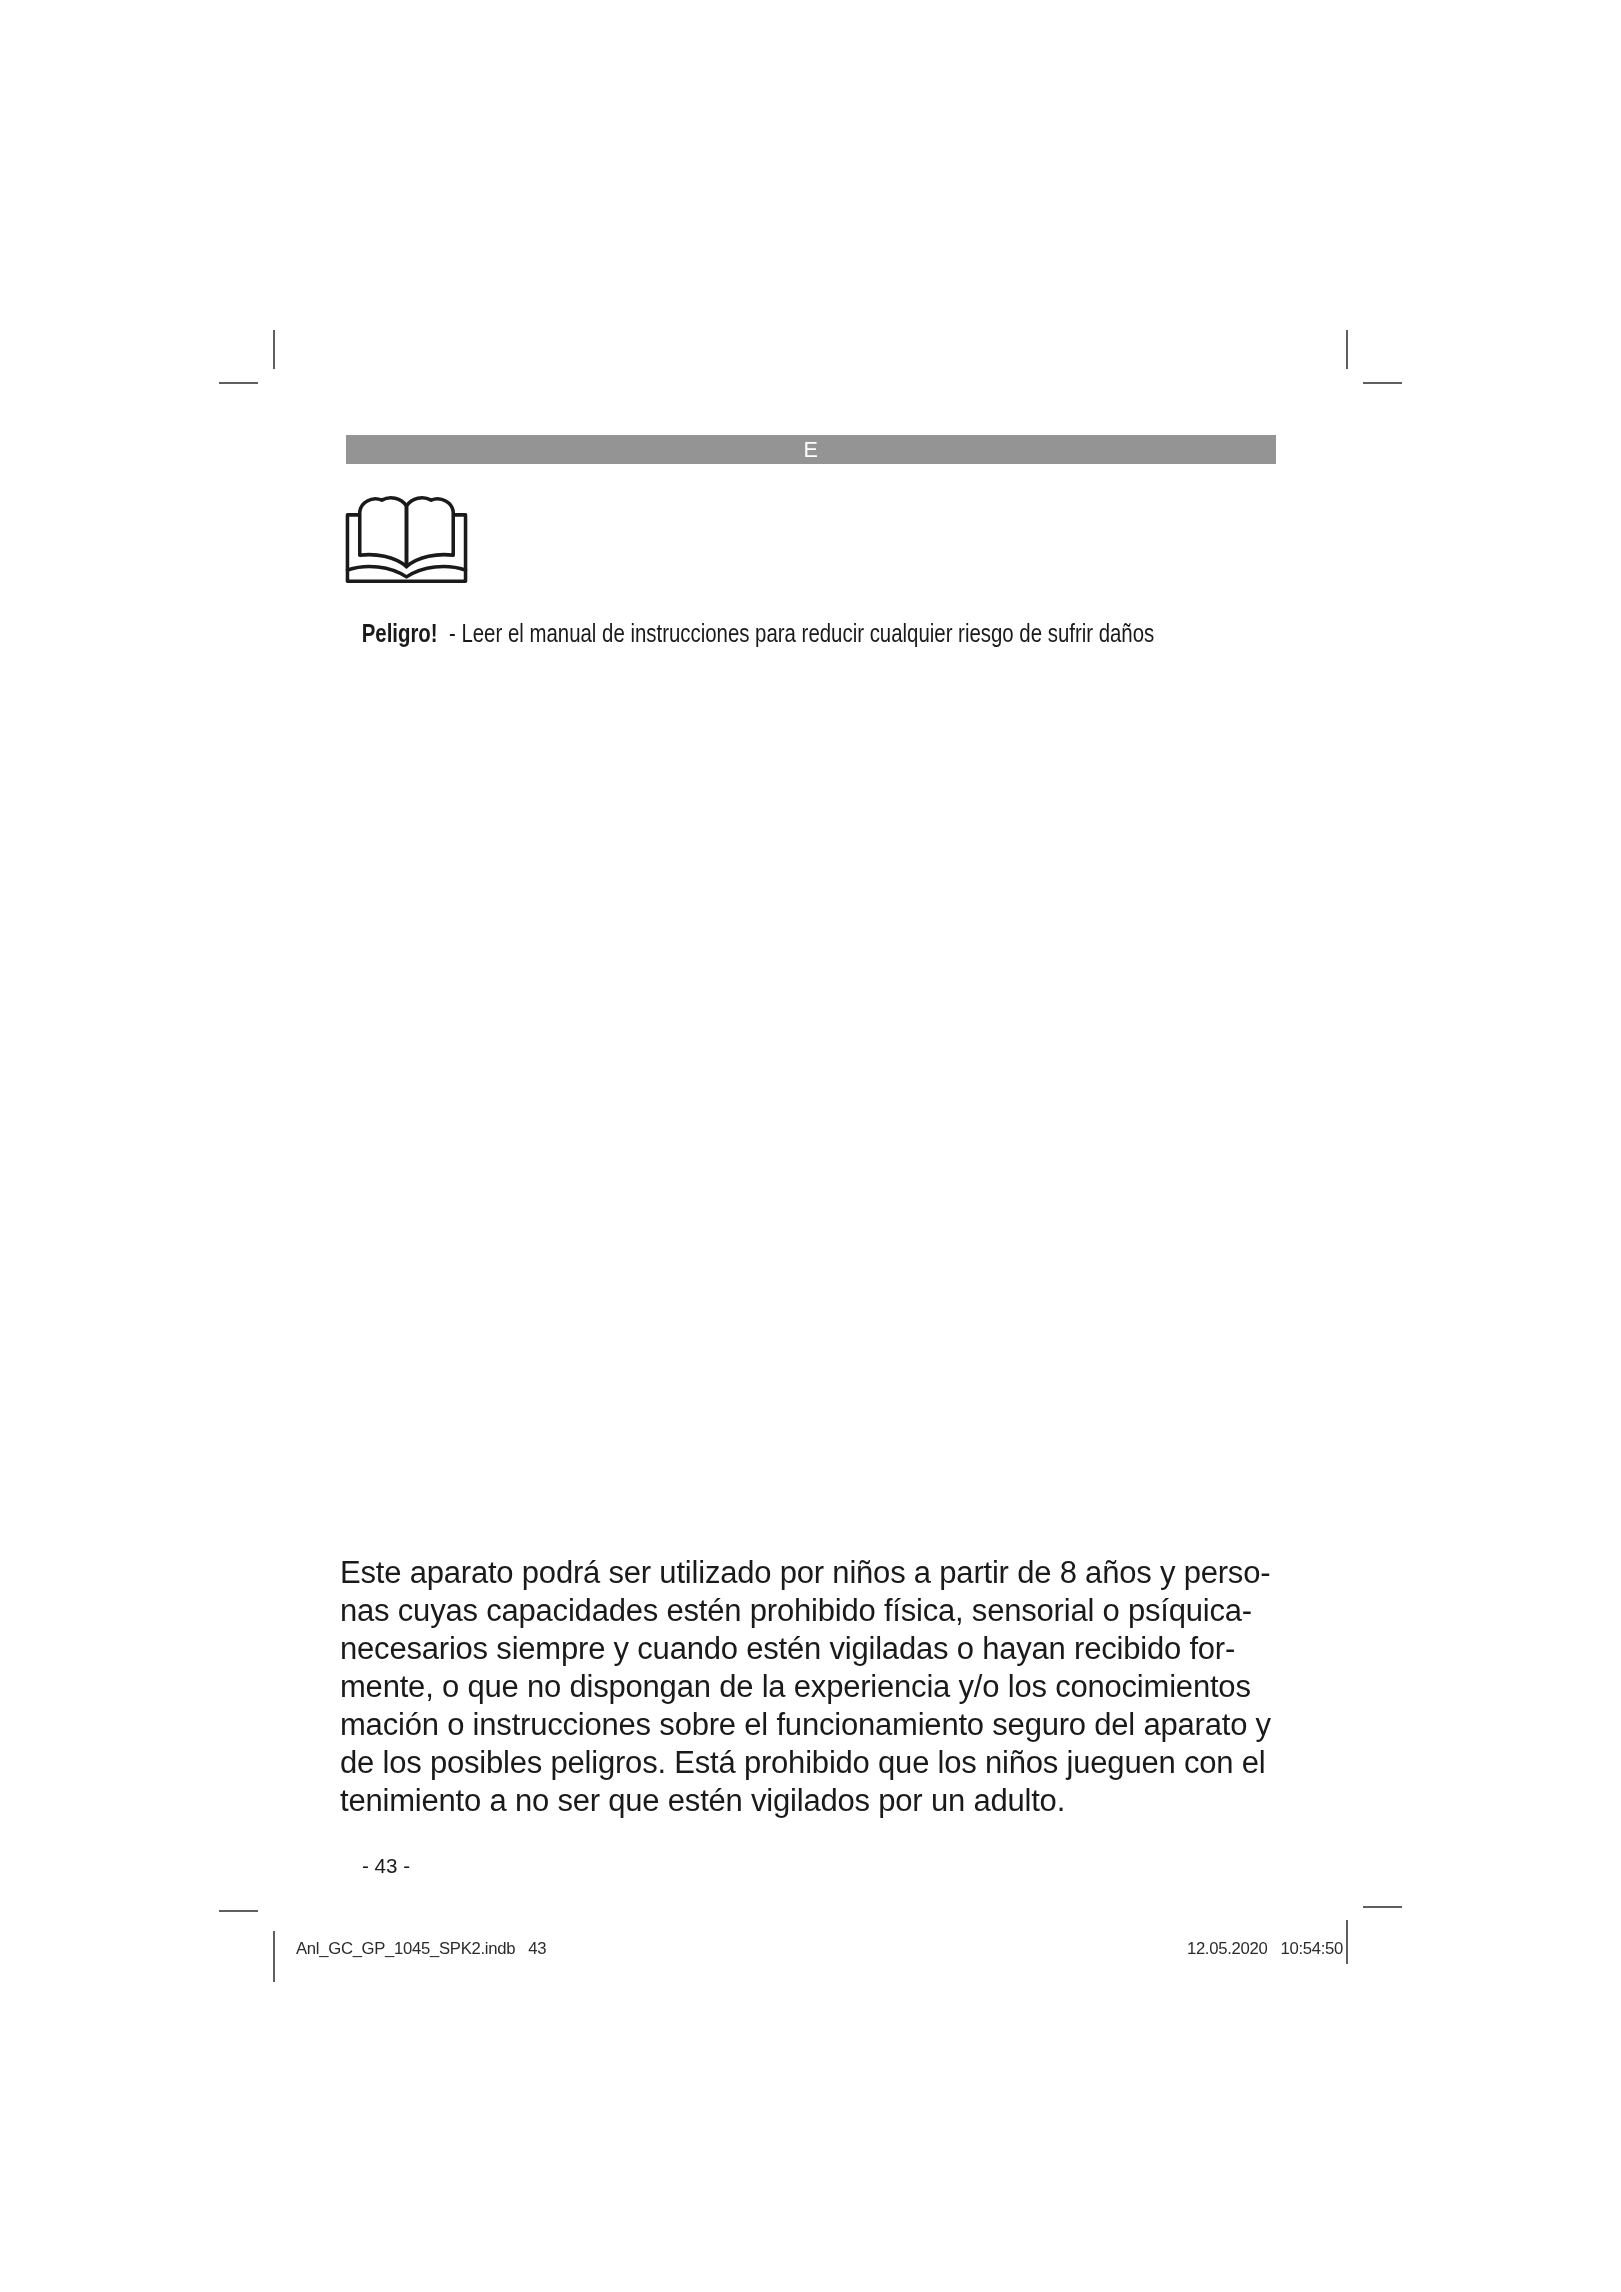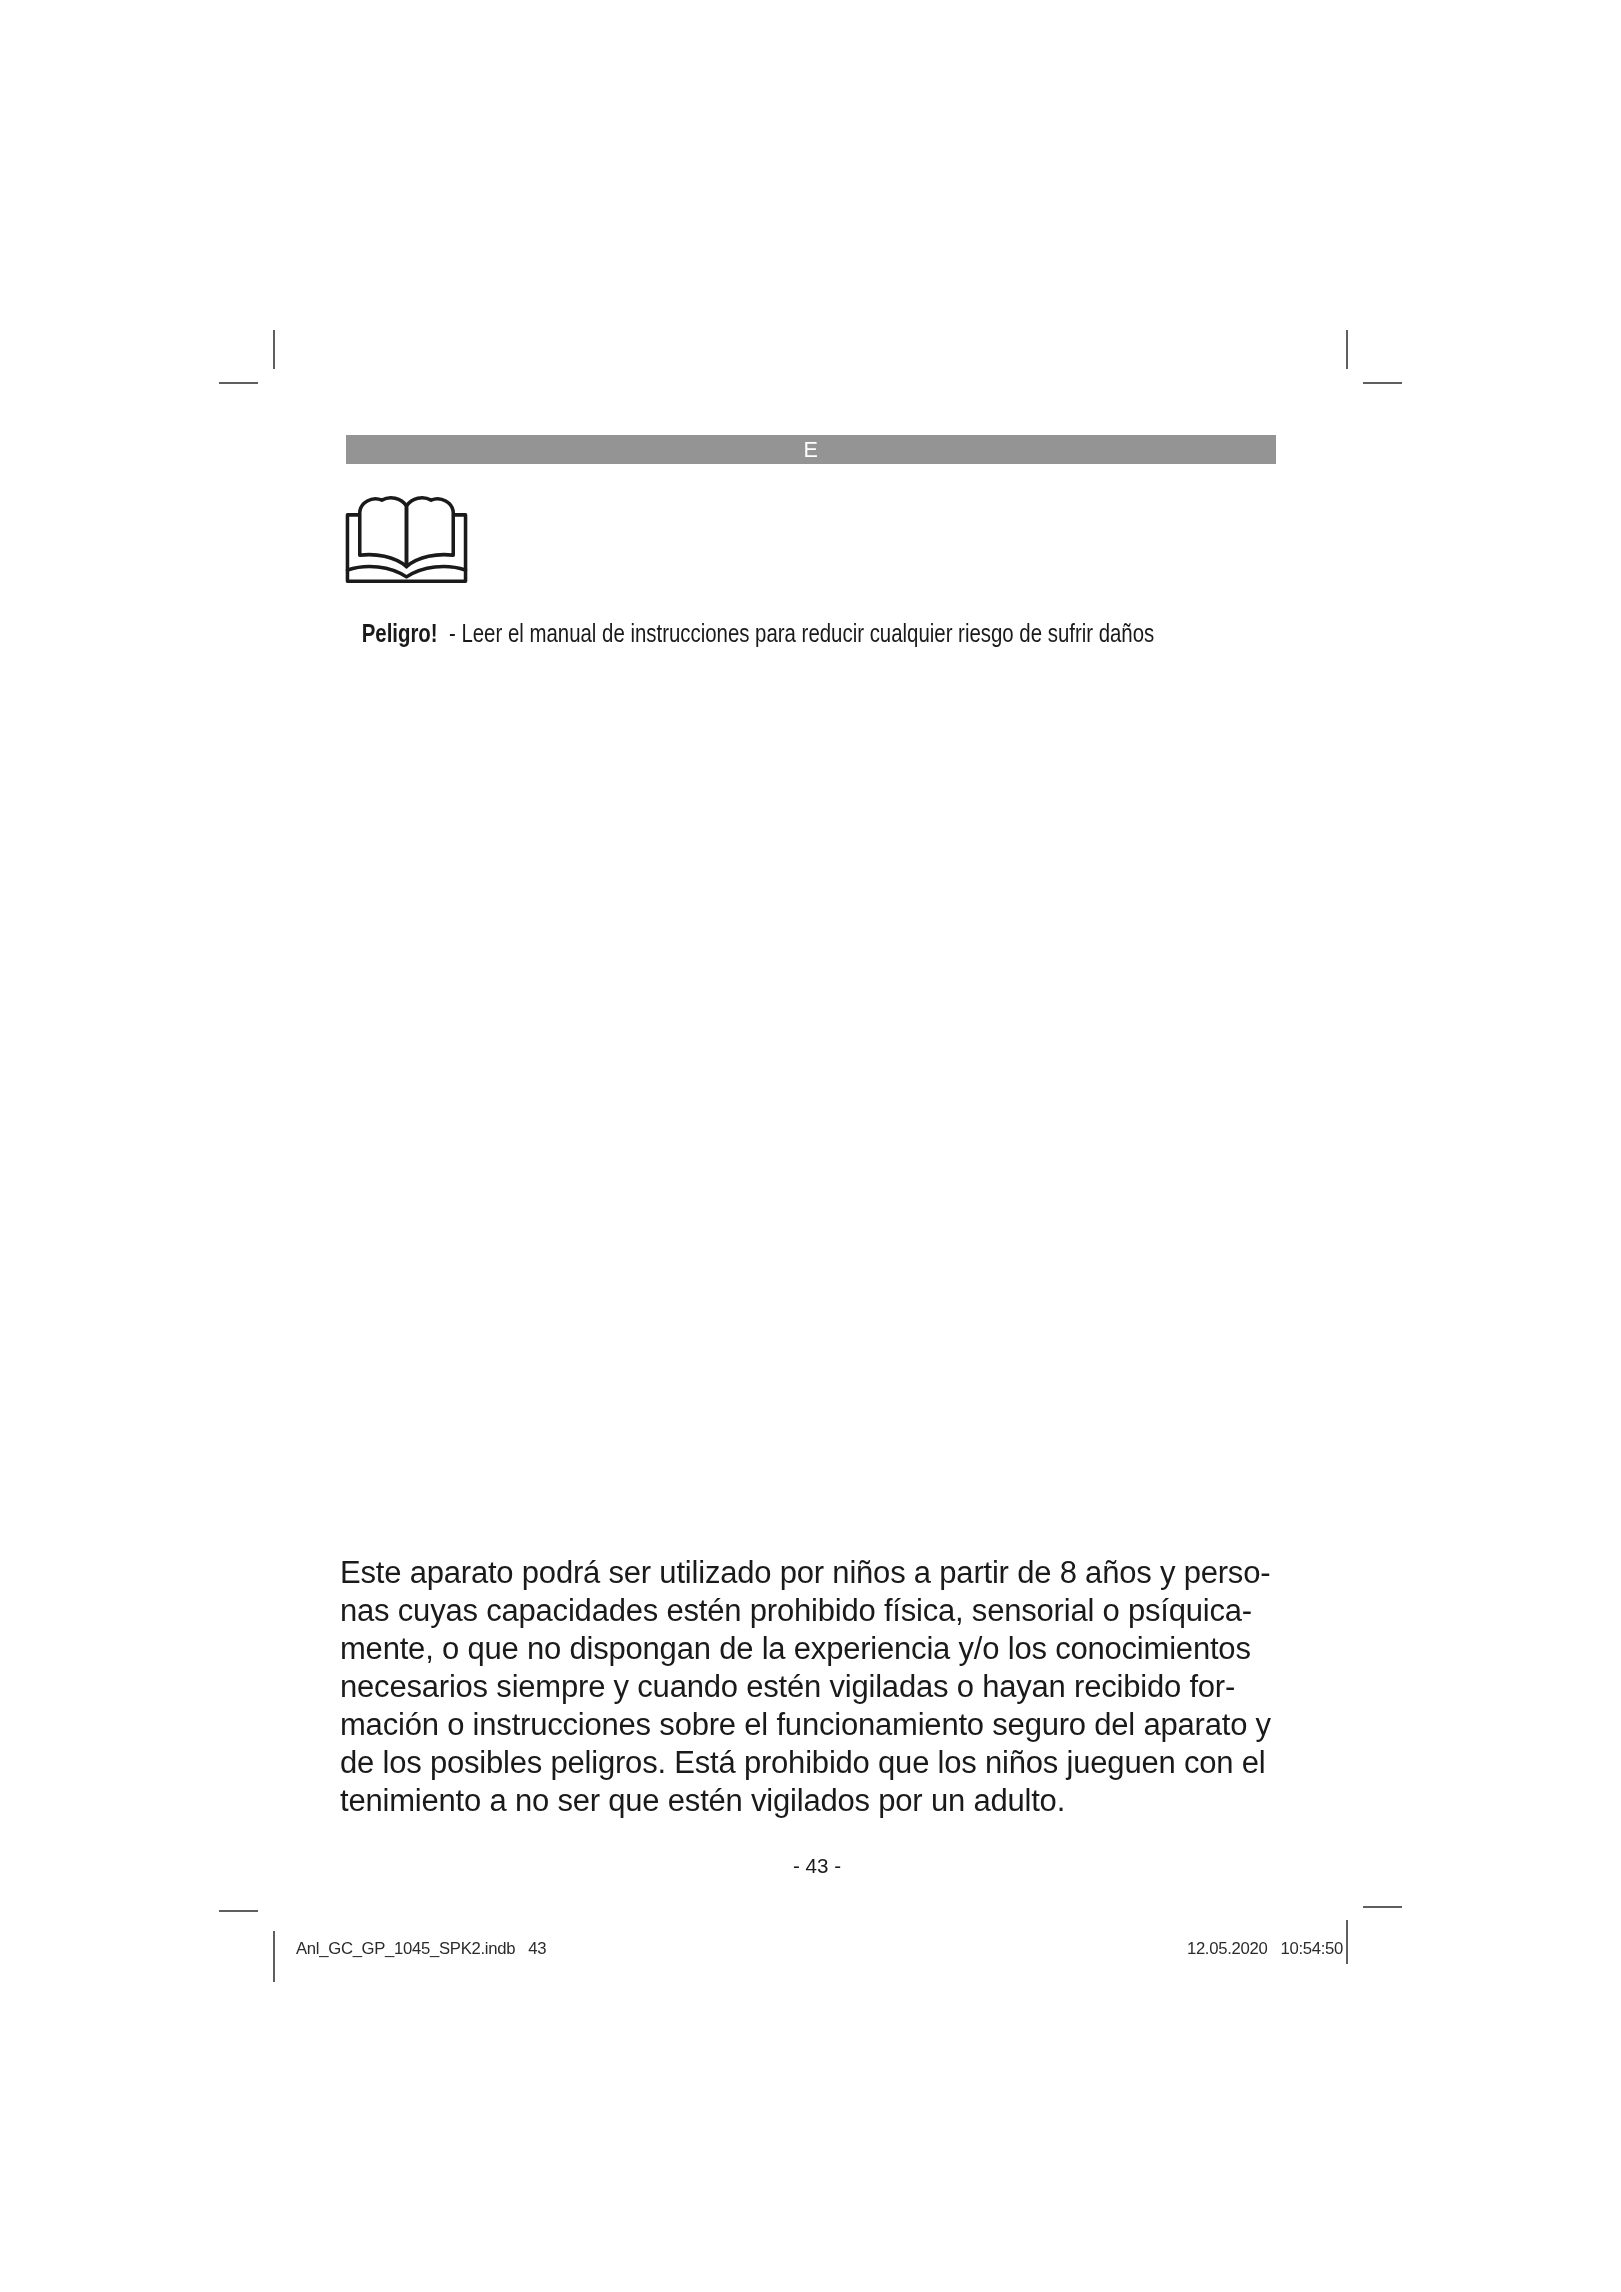--- a/index.html
+++ b/index.html
@@ -80,24 +80,24 @@
     line-height: 38px;
     letter-spacing: -0.2px;
     color: #1a1a1a;
     margin-top: 26px;
   }
   .body-paragraph .line { white-space: pre; }
 
   
   .page-number-wrap {
     position: absolute;
-    left: 352px;
+    left: 362px;
     top: 1854px;
     width: 930px;
-    text-align: center;
+    text-align: left;
   }
   .page-number {
     font-size: 20.6px;
     color: #1a1a1a;
     white-space: pre;
   }
 
   
   .footer-left {
     position: absolute;
@@ -149,22 +149,22 @@
     </svg>
   </div>
 
   <div class="warning-line">
     <span class="w-bold">Peligro!</span><span>  - Leer el manual de instrucciones para reducir cualquier riesgo de sufrir daños</span>
   </div>
 
   <div class="body-paragraph">
       <div class="line">Este aparato podrá ser utilizado por niños a partir de 8 años y perso-</div>
       <div class="line">nas cuyas capacidades estén prohibido física, sensorial o psíquica-</div>
+      <div class="line">necesarios siempre y cuando estén vigiladas o hayan recibido for-</div>
       <div class="line">mente, o que no dispongan de la experiencia y/o los conocimientos</div>
-      <div class="line">necesarios siempre y cuando estén vigiladas o hayan recibido for-</div>
       <div class="line">mación o instrucciones sobre el funcionamiento seguro del aparato y</div>
       <div class="line">de los posibles peligros. Está prohibido que los niños jueguen con el</div>
       <div class="line">tenimiento a no ser que estén vigilados por un adulto.</div>
     </div>
 
   <div class="page-number-wrap">
     <span class="page-number">- 43 -</span>
   </div>
 
   <div class="footer-left" style="color: rgb(43, 43, 43);">Anl_GC_GP_1045_SPK2.indb   43</div>

